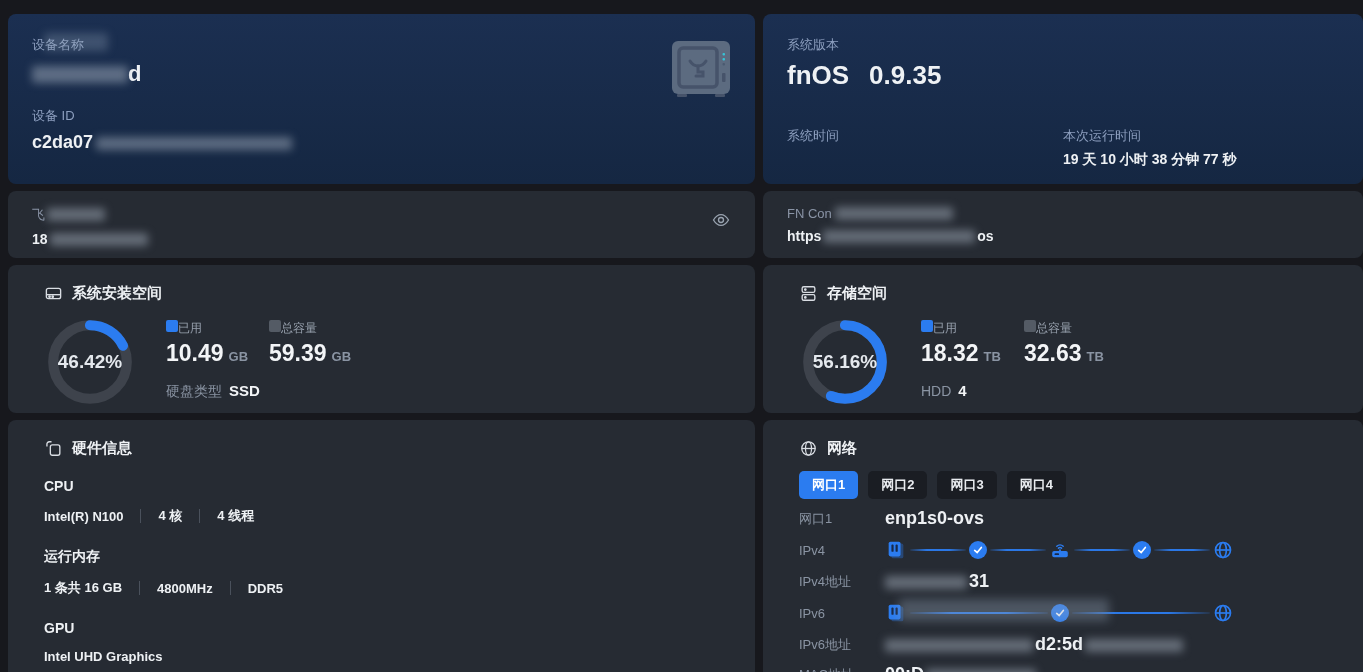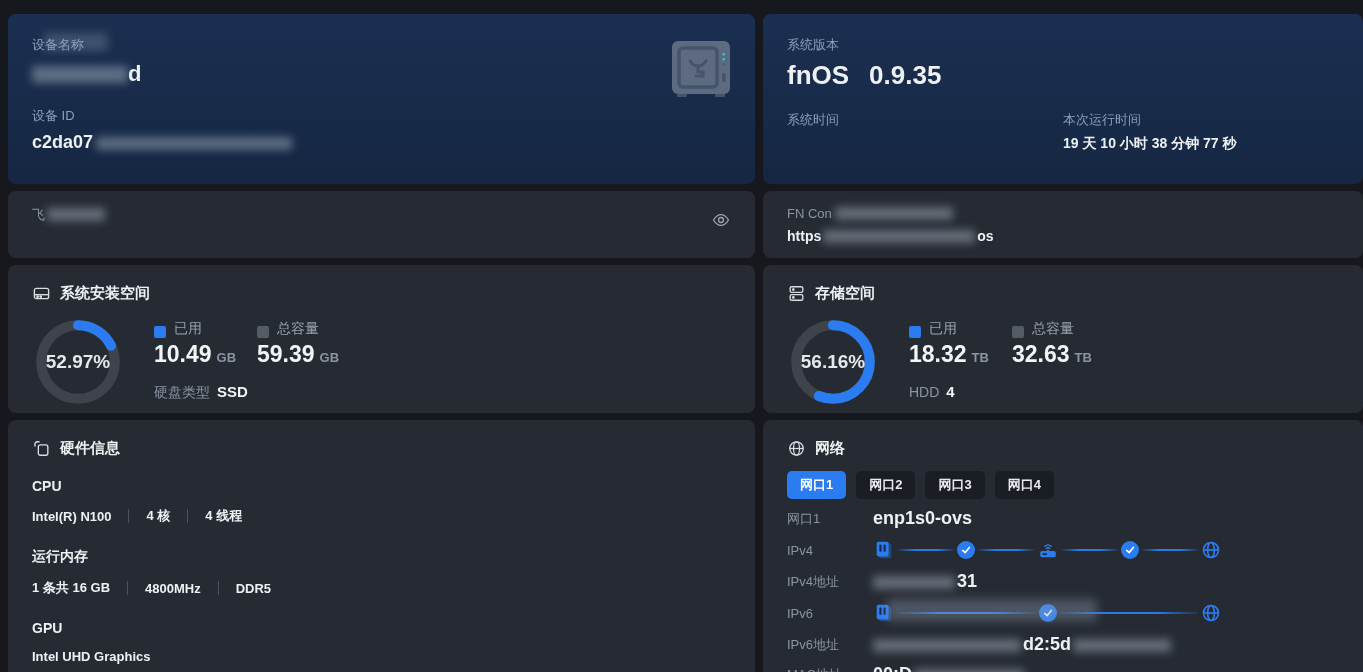--- a/index.html
+++ b/index.html
@@ -30,45 +30,45 @@
   
   .pad24 { padding:22px 24px; }
   .dev-name { font-size:22px; font-weight:700; margin-top:7px; }
   .dev-id-block { margin-top:20px; }
   .dev-id { font-size:18px; font-weight:600; margin-top:7px; }
   .nas-illustration { position:absolute; top:26px; right:22px; }
 
   
   .os-line { font-size:26px; font-weight:700; margin-top:6px; }
   .os-line .ver { margin-left:20px; }
-  .time-flex { display:flex; margin-top:20px; }
+  .time-flex { display:flex; margin-top:36px; }
   .time-block { width:382px; }
   .time-val { font-size:14px; font-weight:600; margin-top:6px; }
 
   
   .pad-r2 { padding:15px 24px; }
   .r2-val { font-size:14px; font-weight:700; margin-top:7px; }
   .eye-btn { position:absolute; top:17px; right:22px; width:24px; height:24px;
              display:flex; align-items:center; justify-content:center; cursor:pointer;
              background:none; border:none; padding:0; }
 
   
   .card-title { display:flex; align-items:center; gap:9px; font-size:15px; font-weight:700; }
-  .pad-sec { padding:19px 24px; }
+  .pad-sec { padding:19px 36px; }
 
   
   .space-body { display:flex; margin-top:13px; }
   .donut { position:relative; width:92px; height:92px; flex:none; }
   .donut svg { width:92px; height:92px; }
   .donut-pct { position:absolute; inset:0; display:flex; align-items:center; justify-content:center;
                font-size:19px; font-weight:700; color:#e4e8ed; }
   .legend { margin-left:30px; padding-top:4px; }
   .leg-row { display:flex; }
   .leg-item { width:103px; }
-  .leg-head { display:flex; align-items:flex-end; gap:8px; font-size:14px; color:#98a1ae; }
+  .leg-head { display:flex; align-items:flex-start; font-size:12px; color:#98a1ae; }
   .sw { width:12px; height:12px; border-radius:2px; flex:none; }
   .sw.blue { background:#2b7cf0; }
   .sw.gray { background:#545b65; }
   .leg-val { font-size:23px; font-weight:700; color:#f3f5f7; margin-top:3px; white-space:nowrap; }
   .leg-unit { font-size:13px; color:#8a94a3; font-weight:700; margin-left:5px; }
   .disk-type { margin-top:15px; font-size:14px; color:#8a94a3; }
   .disk-type b { color:#f3f5f7; font-size:15px; margin-left:7px; }
 
   
   .hw-sec-h { font-size:14px; font-weight:700; margin-top:23px; }
@@ -130,20 +130,23 @@
           <rect x="51.5" y="23" width="2.5" height="2.5" rx="1" fill="#4b5a70"></rect>
           <rect x="51" y="33" width="3.5" height="9" rx="1" fill="#46536a"></rect>
         </svg>
       </div>
     </section>
 
     <section class="card h67 pad-r2">
       <div class="lbl">
         <span>飞</span><span class="redact" style="width:58px; margin-left:2px"></span>
       </div>
+      <div class="r2-val">
+        <span>18</span><span class="redact" style="width:98px; margin-left:2px"></span>
+      </div>
       <button class="eye-btn">
         <svg width="20" height="20" viewBox="0 0 24 24" fill="none" stroke="#99a3b0" stroke-width="1.6">
           <path d="M3 12 C6 7 10 5.5 12 5.5 C14 5.5 18 7 21 12 C18 17 14 18.5 12 18.5 C10 18.5 6 17 3 12 Z"></path>
           <circle cx="12" cy="12" r="3"></circle>
         </svg>
       </button>
     </section>
 
     <section class="card h148 pad-sec">
       <div class="card-title">
@@ -154,21 +157,21 @@
           <circle cx="11" cy="16" r="0.9" fill="#d9dde3"></circle>
         </svg>
         <span>系统安装空间</span>
       </div>
       <div class="space-body">
         <div class="donut">
           <svg viewBox="0 0 100 100">
             <circle cx="50" cy="50" r="40" fill="none" stroke="#3e434c" stroke-width="11"></circle>
             <circle class="arc" cx="50" cy="50" r="40" fill="none" stroke="#2b7cf0" stroke-width="11" stroke-linecap="round" transform="rotate(-90 50 50)" stroke-dasharray="44.409553751145324 251.32741228718345"></circle>
           </svg>
-          <div class="donut-pct">52.97%</div>
+          <div class="donut-pct">46.42%</div>
         </div>
         <div class="legend">
           <div class="leg-row">
             <div class="leg-item">
               <div class="leg-head">
                 <span class="sw blue"></span>
                 <span>已用</span>
               </div>
               <div class="leg-val"><span>10.49</span><span class="leg-unit">GB</span></div>
             </div>

